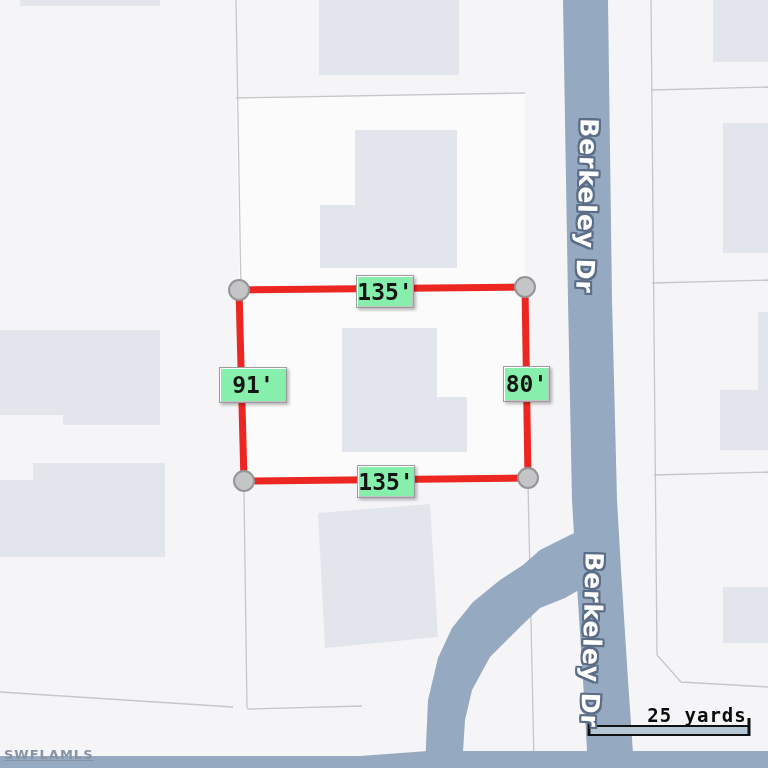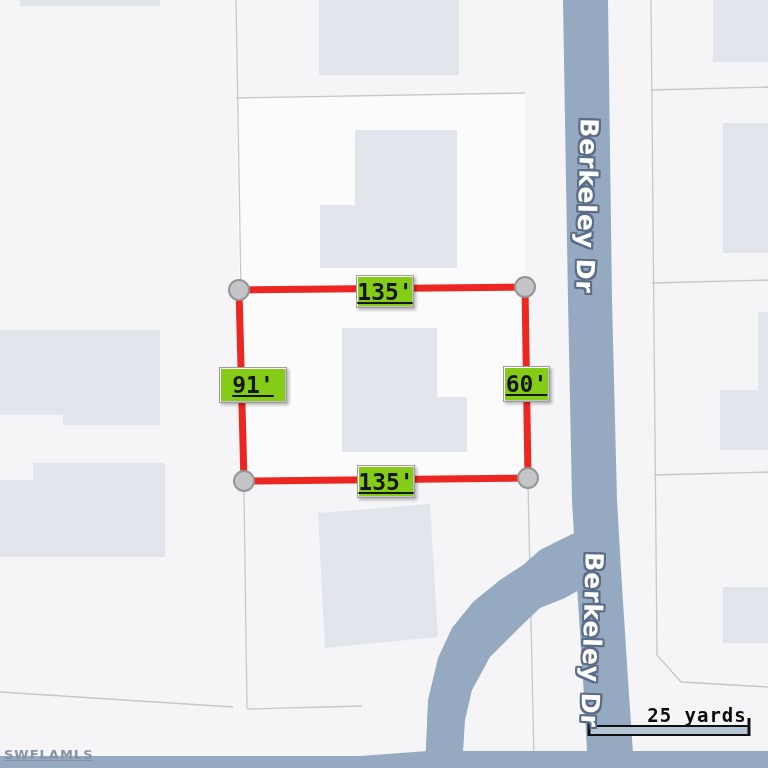--- a/index.html
+++ b/index.html
@@ -23,27 +23,26 @@
   .scale-rect   { fill: var(--c-scale-bar-fill, #b5c7d4); stroke: #101010; stroke-width: 2; }
   .scale-tick   { stroke: #101010; stroke-width: 3; fill: none; }
   .scale-text   { font: bold 19px "DejaVu Sans Mono", monospace; fill: #0b0b0b; letter-spacing: 1px; }
 
   
   .dim-label {
     position: absolute;
     display: flex;
     align-items: center;
     justify-content: center;
-    background: #84cc16;
+    background: #86efac;
     border: 1px solid #9d9d9f;
     box-shadow: inset 1px 1px 0 #ffffff, inset -1px -1px 0 #c2c2c4, 2px 2px 3px rgba(0,0,0,0.28);
     font: bold 23px "DejaVu Sans Mono", monospace;
     color: #141414;
     box-sizing: border-box;
-    text-decoration: underline;
   }
 
   
   .road-label {
     position: absolute;
     white-space: nowrap;
     font: bold 25px "DejaVu Sans", sans-serif;
     letter-spacing: 1px;
     color: #ffffff;
     transform: translate(-50%, -50%) rotate(91.5deg);
@@ -118,18 +117,18 @@
       <text class="scale-text" x="697" y="722" text-anchor="middle">25 yards</text>
       <rect class="scale-rect" x="589" y="726" width="160" height="9"></rect>
       <path class="scale-tick" d="M589,718 L589,736 M749,718 L749,736"></path>
     </g>
   </svg>
 
   <div class="road-label" style="left:587px; top:206px;">Berkeley Dr</div>
   <div class="road-label" style="left:592px; top:640px;">Berkeley Dr</div>
 
   <div class="dim-label" style="left:356px; top:275px; width:58px; height:33px;">135'</div>
-  <div class="dim-label" style="left:503px; top:366px; width:47px; height:36px;">60'</div>
+  <div class="dim-label" style="left:503px; top:366px; width:47px; height:36px;">80'</div>
   <div class="dim-label" style="left:357px; top:465px; width:58px; height:33px;">135'</div>
   <div class="dim-label" style="left:219px; top:367px; width:68px; height:36px;">91'</div>
 
   <div class="watermark">SWFLAMLS</div>
 </div>
 
 </body></html>

